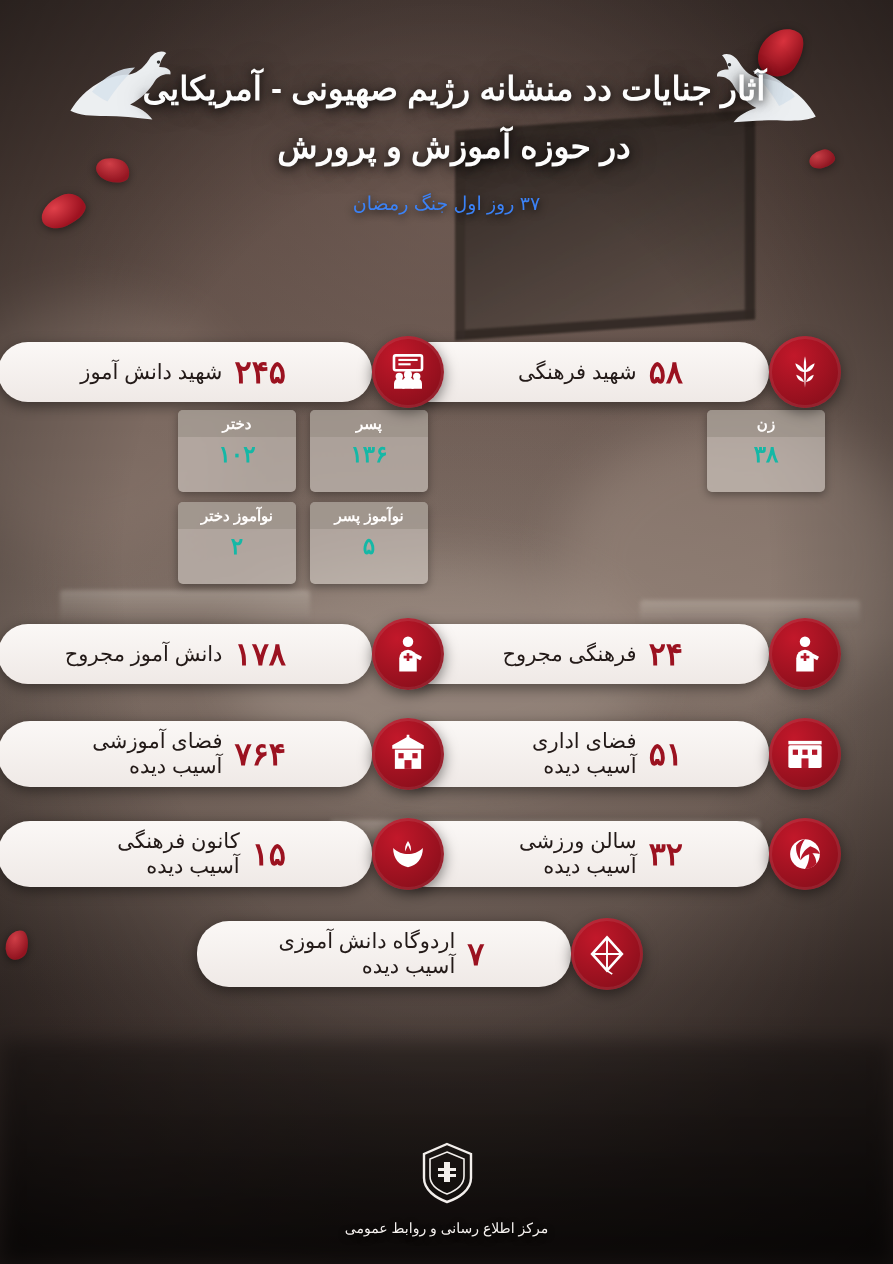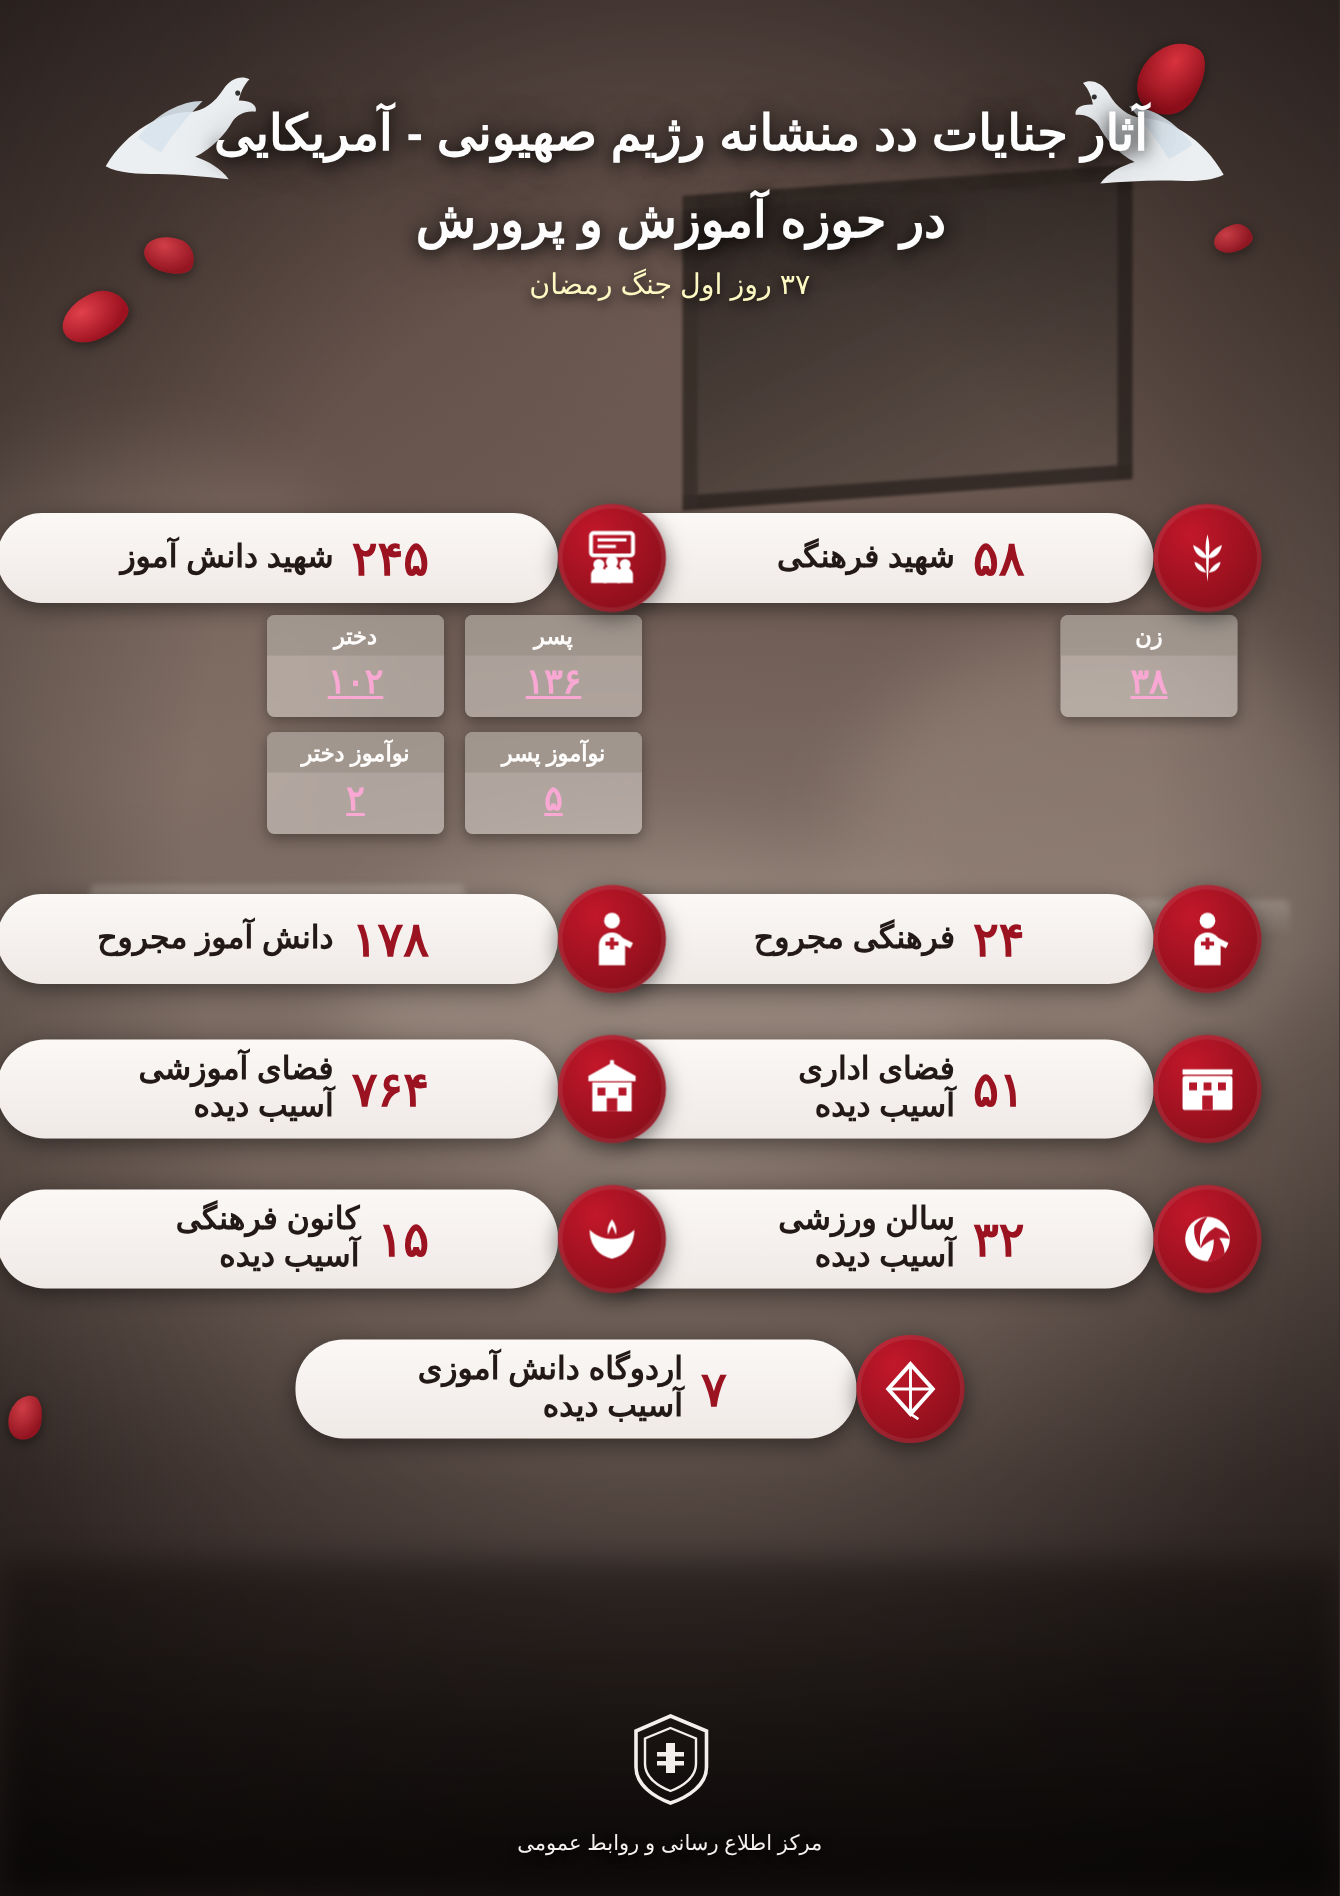--- a/index.html
+++ b/index.html
@@ -64,21 +64,22 @@
   .title-line {
     color: #fdfdfd;
     font-weight: bold;
     text-shadow: 0 2px 10px rgba(0,0,0,.85), 0 0 26px rgba(0,0,0,.6);
     letter-spacing: .5px;
     padding-left: 15px;
   }
   .title-line1 { font-size: 33px; line-height: 54px; }
   .title-line2 { font-size: 33px; line-height: 62px; }
   .subtitle {
-    color: #fef9c3;
+    margin-top: 14px;
+    color: #3b82f6;
     font-size: 19px;
     text-shadow: 0 2px 8px rgba(0,0,0,.9);
   }
 
   
   .dove {
     position: absolute;
     width: 120px; height: 92px;
   }
   .dove-left { left: 58px; top: 44px; transform: rotate(-8deg); }
@@ -138,21 +139,21 @@
   .stat-pill.two-line { height: 66px; }
   .stat-number {
     color: #9b1220;
     font-size: 32px;
     font-weight: bold;
     white-space: nowrap;
   }
   .stat-label {
     color: #231a18;
     font-size: 21px;
-    font-weight: bold;
+    font-weight: normal;
     line-height: 1.18;
     white-space: pre-line;
     text-align: right;
   }
   .stat-icon {
     position: relative;
     z-index: 3;
     width: 72px; height: 72px;
     border-radius: 50%;
     background: radial-gradient(circle at 35% 28%, #c2182a, #8e0f1c 75%);
@@ -182,25 +183,24 @@
     backdrop-filter: blur(1px);
   }
   .chip-head {
     background: rgba(150,140,133,0.62);
     color: #fffdfc;
     font-size: 15px;
     font-weight: bold;
     padding: 5px 2px 4px;
   }
   .chip-val {
-    color: #f9a8d4;
+    color: #14b8a6;
     font-size: 23px;
     font-weight: bold;
-    padding: 4px 2px 10px;
-    text-decoration: underline;
+    padding: 4px 2px 24px;
   }
 
   
   .footer {
     position: absolute;
     bottom: 22px; left: 0; right: 0;
     text-align: center;
     direction: rtl;
   }
   .footer-emblem {

